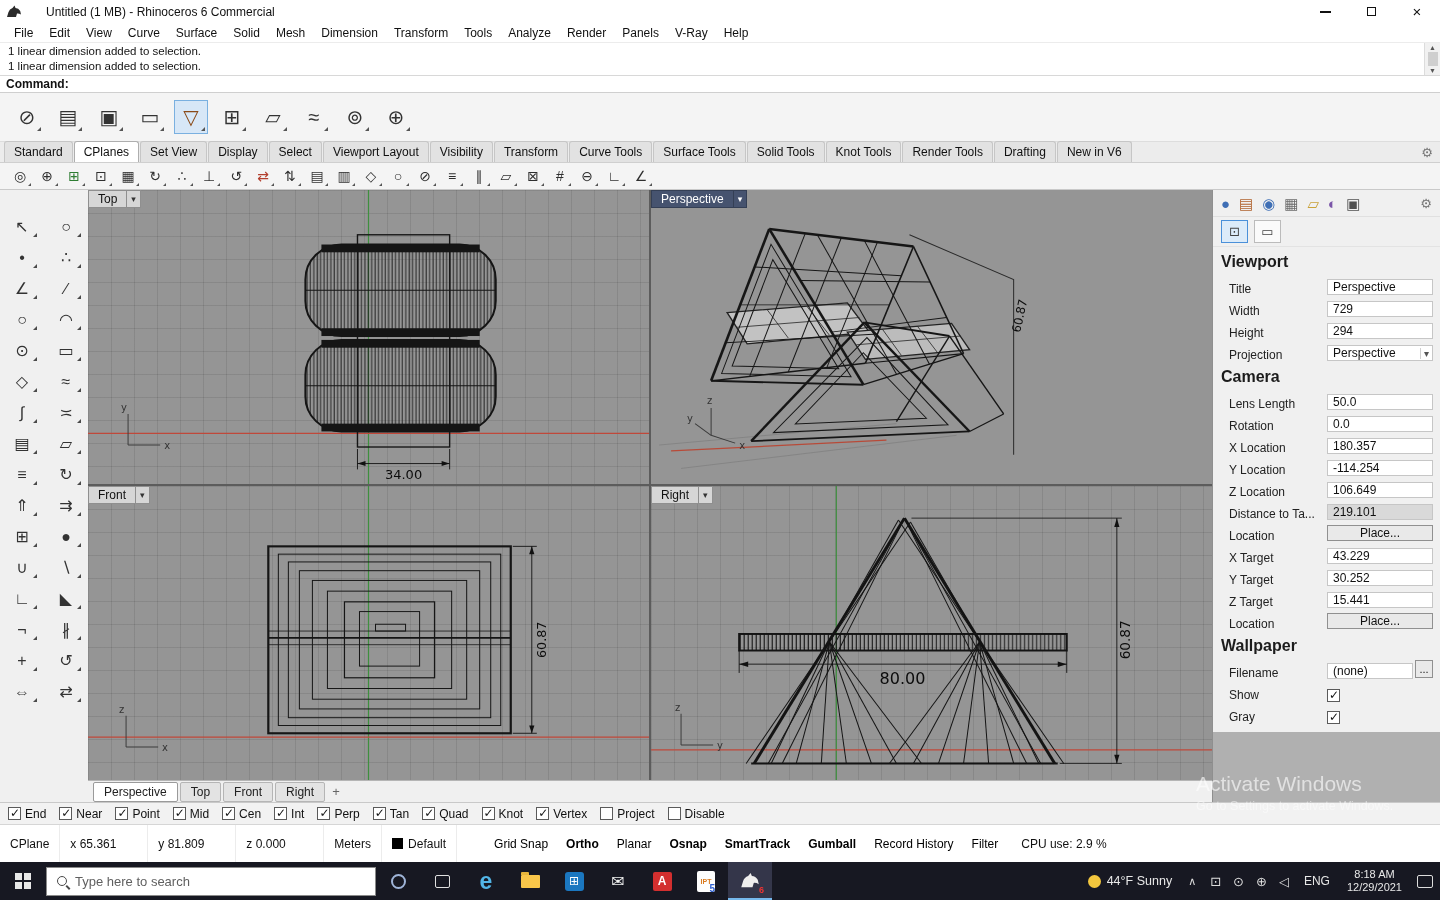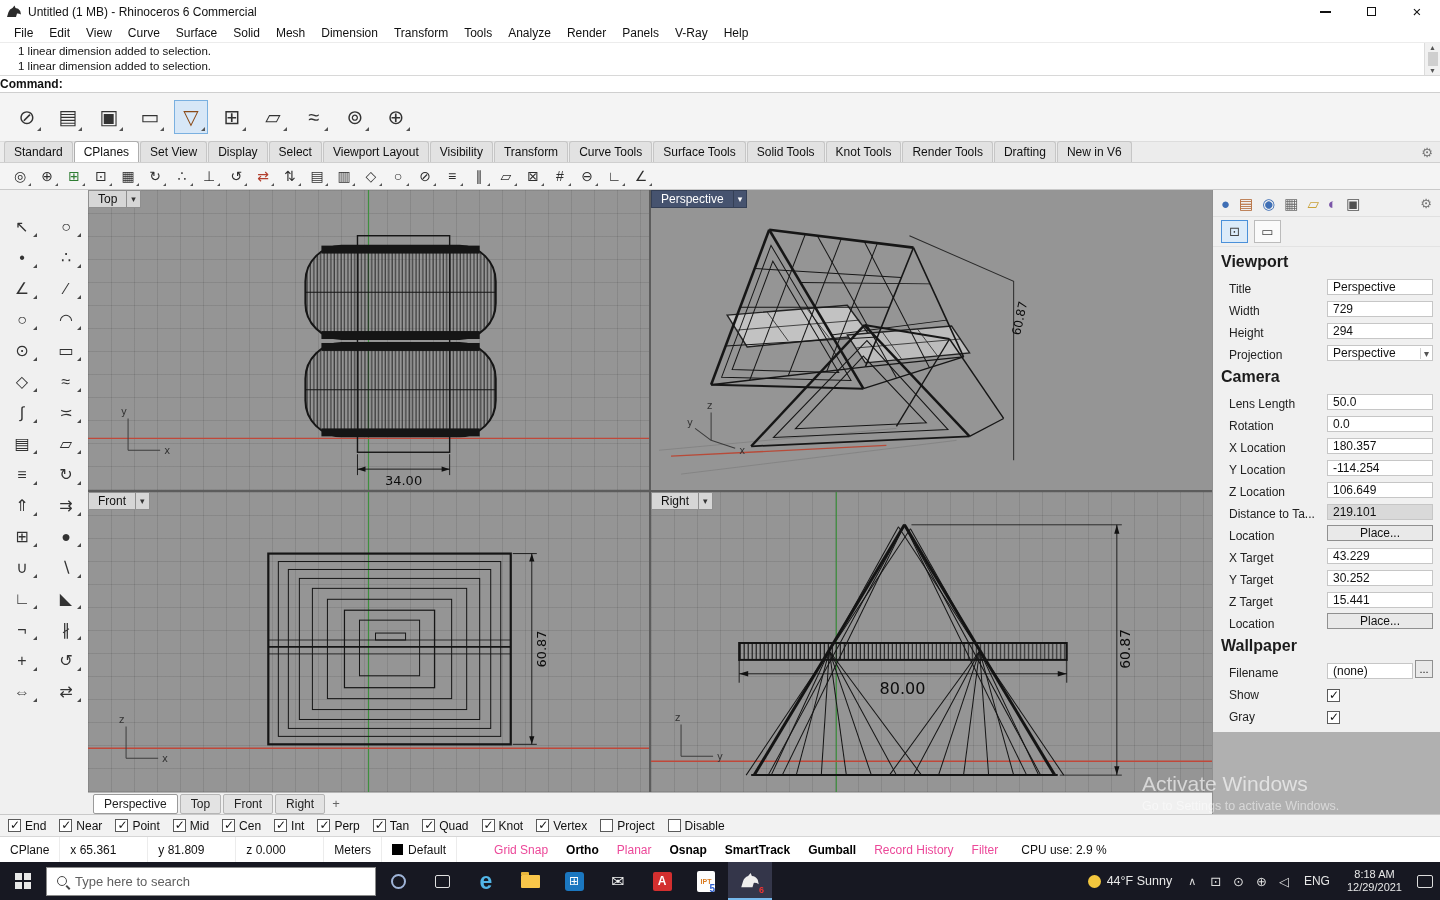--- a/index.html
+++ b/index.html
@@ -1,38 +1,38 @@
 <!DOCTYPE html>
 <html><head>
 <meta charset="utf-8">
 <style>
 *{margin:0;padding:0;box-sizing:border-box}
 html,body{width:1440px;height:900px;overflow:hidden;background:#fff;
   font-family:"Liberation Sans","DejaVu Sans",sans-serif;font-size:12px;color:#111}
 .app{position:relative;width:1440px;height:900px;display:flex;flex-direction:column}
 
 
-.titlebar{height:23px;background:#fff;display:flex;align-items:center;padding-left:6px;gap:6px;flex:0 0 auto}
+.titlebar{height:23px;background:#fff;display:flex;align-items:center;padding-left:6px;gap:24px;flex:0 0 auto}
 .app-icon{width:16px;height:16px;display:inline-flex}
 .title{font-size:12px;color:#111}
 .win-btns{margin-left:auto;display:flex;height:100%}
 .wbtn{width:46px;display:flex;align-items:center;justify-content:center;font-size:15px;color:#111}
 .minline{width:11px;height:2px;background:#111;display:inline-block}
 .sq{width:9px;height:9px;border:1.4px solid #111;display:inline-block}
 
 
 .menubar{height:20px;background:#fff;display:flex;align-items:center;padding-left:6px;flex:0 0 auto;border-bottom:1px solid #ececec}
 .menu-item{padding:2px 8px;font-size:12px}
 
 
 .cmd-history{height:33px;background:#fff;display:flex;border-bottom:1px solid #d8d8d8;flex:0 0 auto}
-.cmd-lines{flex:1;padding:1px 18px;font-size:11.5px;line-height:15px;color:#141414}
+.cmd-lines{flex:1;padding:1px 8px;font-size:11.5px;line-height:15px;color:#141414}
 .cmd-scroll{width:16px;background:#f1f1f1;border-left:1px solid #dcdcdc;display:flex;flex-direction:column;align-items:center;justify-content:space-between;font-size:7px;color:#555;padding:1px 0}
 .sthumb{width:10px;flex:1;margin:1px 0;background:#cfcfcf}
-.cmd-prompt{height:17px;background:#fff;display:flex;align-items:center;font-weight:bold;font-size:12px;border-bottom:1px solid #cfcfcf;flex:0 0 auto}
+.cmd-prompt{height:17px;background:#fff;display:flex;align-items:center;padding-left:6px;font-weight:bold;font-size:12px;border-bottom:1px solid #cfcfcf;flex:0 0 auto}
 
 
 .toolbar-main{height:49px;background:#f4f4f4;display:flex;align-items:center;gap:7px;padding-left:10px;border-bottom:1px solid #ddd;flex:0 0 auto}
 .tbtn{width:34px;height:34px;display:flex;align-items:center;justify-content:center;font-size:20px;color:#333;position:relative;border:1px solid transparent}
 .tbtn.active{background:#d7e7f7;border-color:#7ab0e0;color:#8a4a18}
 .tbtn::after{content:"";position:absolute;right:2px;bottom:2px;border-left:4px solid transparent;border-bottom:4px solid #555}
 .ribbon{height:21px;background:#ececec;display:flex;align-items:flex-end;padding-left:4px;position:relative;border-bottom:1px solid #cfcfcf;flex:0 0 auto}
 .rtab{padding:3px 9px 3px;font-size:12px;background:#e2e2e2;border:1px solid #c6c6c6;border-bottom:none;margin-right:1px;border-radius:3px 3px 0 0;white-space:nowrap}
 .rtab.active{background:#fff;border-color:#aeaeae}
 .ribbon-gear{position:absolute;right:7px;top:3px;color:#777;font-size:13px}
@@ -79,26 +79,26 @@
 .place{flex:1;margin:2px 0;border:1px solid #909090;background:#e9e9e9;font-size:12px;font-family:inherit;color:#111}
 .browse{width:18px;margin:2px 0 2px 2px;border:1px solid #909090;background:#e9e9e9;font-size:11px;text-align:center;line-height:16px}
 .cb{position:relative;display:inline-block;width:13px;height:13px;background:#fff;border:1px solid #5a5a5a;vertical-align:middle}
 .cb.checked::after,.checked>.cb::after{content:"✓";position:absolute;left:1px;top:-2px;font-size:12px;color:#111}
 .prow .cb{margin-top:4px}
 
 
 .osnap-bar{height:22px;background:#f2f2f2;border-top:1px solid #c9c9c9;display:flex;align-items:center;padding-left:8px;flex:0 0 auto}
 .osnap-list{display:flex;align-items:center;gap:13px}
 .osnap-item{display:flex;align-items:center;gap:4px;font-size:12px;color:#111}
-.statusbar{height:26px;background:#fff;border-top:1px solid #d6d6d6;display:flex;align-items:center;flex:0 0 auto;font-size:12px}
+.statusbar{height:38px;background:#fff;border-top:1px solid #d6d6d6;display:flex;align-items:center;flex:0 0 auto;font-size:12px}
 .sb-cell{padding:0 10px;border-right:1px solid #ececec;display:flex;align-items:center;gap:5px;height:100%;white-space:nowrap}
 .sb-cell.wide{min-width:88px}
 .swatch{width:11px;height:11px;background:#000;display:inline-block}
 .sb-toggles{display:flex;margin-left:28px}
-.sb-toggle{padding:0 9px;color:#ec4899;white-space:nowrap}
+.sb-toggle{padding:0 9px;color:#000000;white-space:nowrap}
 .sb-toggle.active{font-weight:bold;color:#000}
 .sb-cpu{margin-left:14px;white-space:nowrap;color:#111}
 
 
 .taskbar{height:38px;background:#171822;display:flex;align-items:center;color:#e8e8e8;flex:0 0 auto}
 .tb-start{width:46px;height:100%;display:flex;align-items:center;justify-content:center}
 .winlogo{display:grid;grid-template-columns:7px 7px;grid-template-rows:7px 7px;gap:1.5px}
 .winlogo i{background:#e8e8e8}
 .tb-search{width:330px;height:29px;background:#fff;border:1px solid #8a8a8a;display:flex;align-items:center;gap:8px;padding-left:10px;color:#5f5f5f;font-size:13px}
 .lens{width:10px;height:10px;border:1.6px solid #4a4a4a;border-radius:50%;position:relative;display:inline-block}
@@ -120,21 +120,21 @@
 .tb-weather{display:flex;align-items:center;gap:6px;padding:0 8px;font-size:12.5px;white-space:nowrap}
 .sun{width:13px;height:13px;border-radius:50%;background:#f3c73e;display:inline-block}
 .tray-caret{padding:0 8px;color:#ddd;font-size:11px}
 .tray-icon{padding:0 6px;color:#ddd;font-size:13px}
 .tb-lang{padding:0 9px;font-size:12px}
 .tb-clock{padding:0 8px;text-align:center;font-size:11px;line-height:13px;white-space:nowrap}
 .tb-note{width:30px;display:flex;align-items:center;justify-content:center}
 .notebox{width:16px;height:13px;border:1.5px solid #ddd;border-radius:2px}
 
 
-.watermark{position:absolute;left:1142px;top:772px;z-index:5;pointer-events:none;color:rgba(255,255,255,.62)}
+.watermark{position:absolute;left:1196px;top:772px;z-index:5;pointer-events:none;color:rgba(255,255,255,.62)}
 .watermark .l1{font-size:21px}
 .watermark .l2{font-size:12.5px;color:rgba(255,255,255,.5);margin-top:3px}
 
 svg text{font-family:"DejaVu Sans","Liberation Sans",sans-serif}
 </style>
 </head>
 <body>
 
 <div class="app">
 

